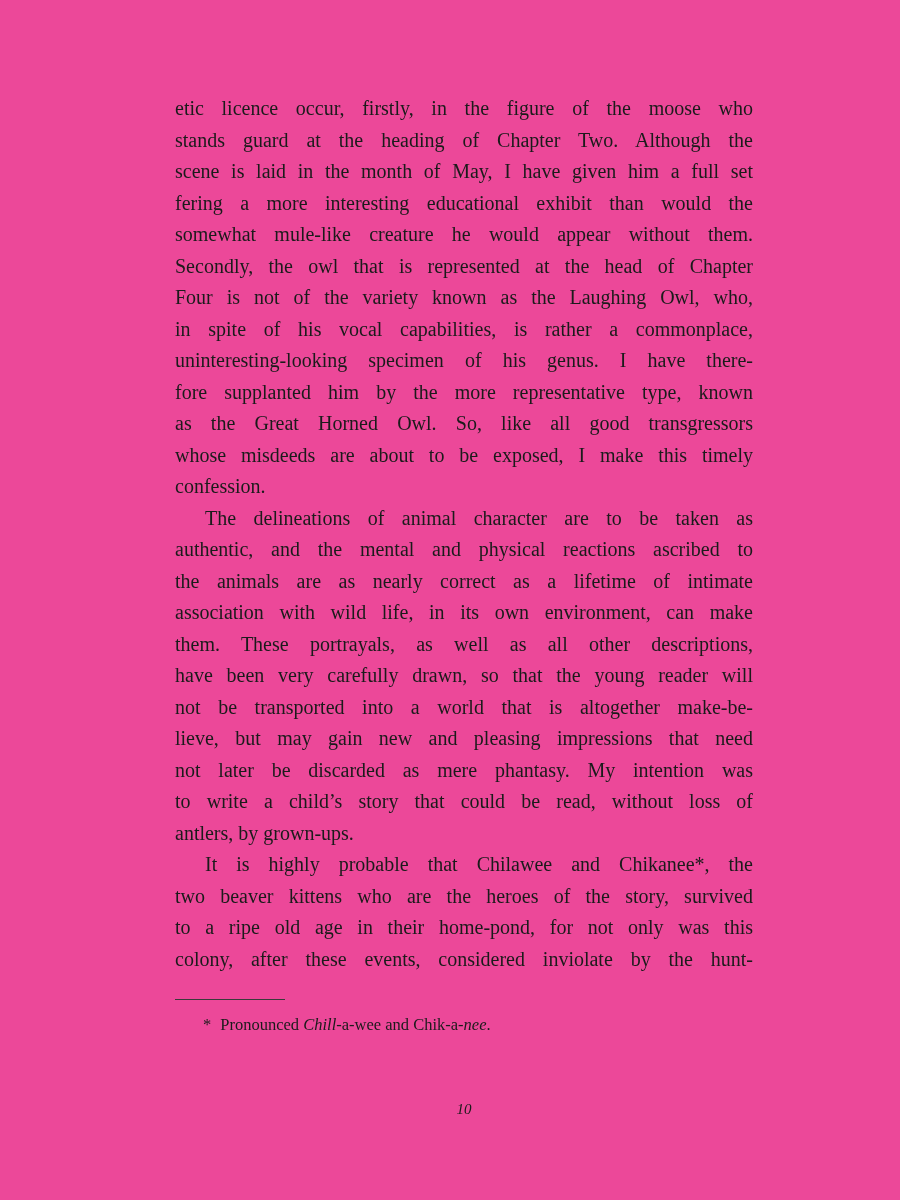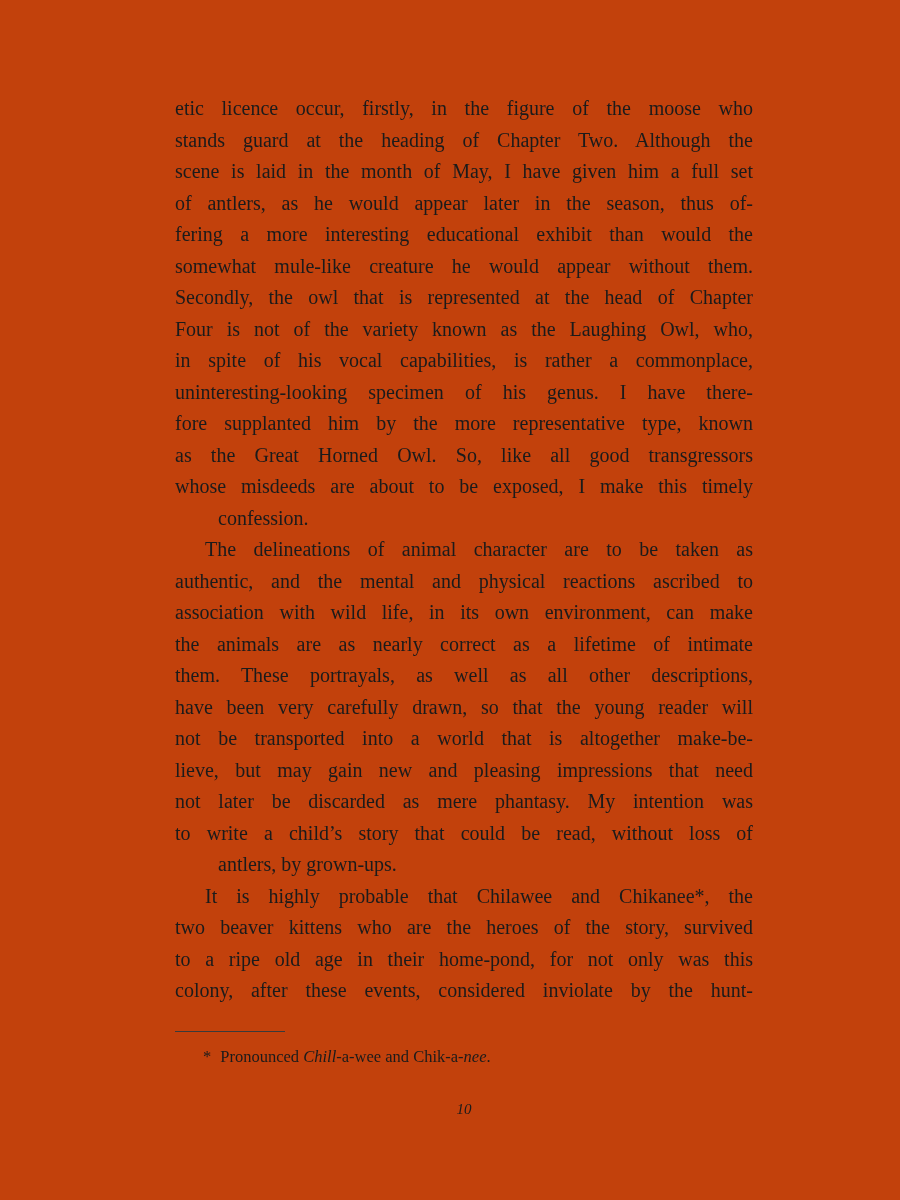--- a/index.html
+++ b/index.html
@@ -1,42 +1,41 @@
 <!DOCTYPE html>
 <html><head>
 <meta charset="utf-8">
 <style>
   * { margin: 0; padding: 0; box-sizing: border-box; }
   html, body { background: #ffffff; }
   .page {
     position: relative;
     width: 900px;
     height: 1200px;
-    background: #c2410c;
+    background: #ec4899;
     font-family: "Liberation Serif", serif;
     color: #1b1b1b;
     overflow: hidden;
   }
   .text-block {
     position: absolute;
     left: 175px;
     top: 93px;
     width: 578px;
   }
   .para { margin: 0; }
   .line {
     font-size: 20px;
     line-height: 31.5px;
     text-align: justify;
     text-align-last: justify;
     white-space: normal;
   }
   .line.last {
     text-align-last: left;
-    margin-left: 43px;
   }
   .line.indent {
     text-indent: 30px;
   }
   .footnote-rule {
     margin-top: 24px;
     width: 110px;
     height: 0;
     border-top: 1px solid #3a3a3a;
   }
@@ -64,38 +63,37 @@
 </head>
 <body>
 
 <div class="page">
   <div class="text-block">
 
     <div class="para">
       <div class="line">etic licence occur, firstly, in the figure of the moose who</div>
       <div class="line">stands guard at the heading of Chapter Two. Although the</div>
       <div class="line">scene is laid in the month of May, I have given him a full set</div>
-      <div class="line">of antlers, as he would appear later in the season, thus of-</div>
       <div class="line">fering a more interesting educational exhibit than would the</div>
       <div class="line">somewhat mule-like creature he would appear without them.</div>
       <div class="line">Secondly, the owl that is represented at the head of Chapter</div>
       <div class="line">Four is not of the variety known as the Laughing Owl, who,</div>
       <div class="line">in spite of his vocal capabilities, is rather a commonplace,</div>
       <div class="line">uninteresting-looking specimen of his genus. I have there-</div>
       <div class="line">fore supplanted him by the more representative type, known</div>
       <div class="line">as the Great Horned Owl. So, like all good transgressors</div>
       <div class="line">whose misdeeds are about to be exposed, I make this timely</div>
       <div class="line last">confession.</div>
     </div>
 
     <div class="para">
       <div class="line indent">The delineations of animal character are to be taken as</div>
       <div class="line">authentic, and the mental and physical reactions ascribed to</div>
+      <div class="line">the animals are as nearly correct as a lifetime of intimate</div>
       <div class="line">association with wild life, in its own environment, can make</div>
-      <div class="line">the animals are as nearly correct as a lifetime of intimate</div>
       <div class="line">them. These portrayals, as well as all other descriptions,</div>
       <div class="line">have been very carefully drawn, so that the young reader will</div>
       <div class="line">not be transported into a world that is altogether make-be-</div>
       <div class="line">lieve, but may gain new and pleasing impressions that need</div>
       <div class="line">not later be discarded as mere phantasy. My intention was</div>
       <div class="line">to write a child’s story that could be read, without loss of</div>
       <div class="line last">antlers, by grown-ups.</div>
     </div>
 
     <div class="para">

